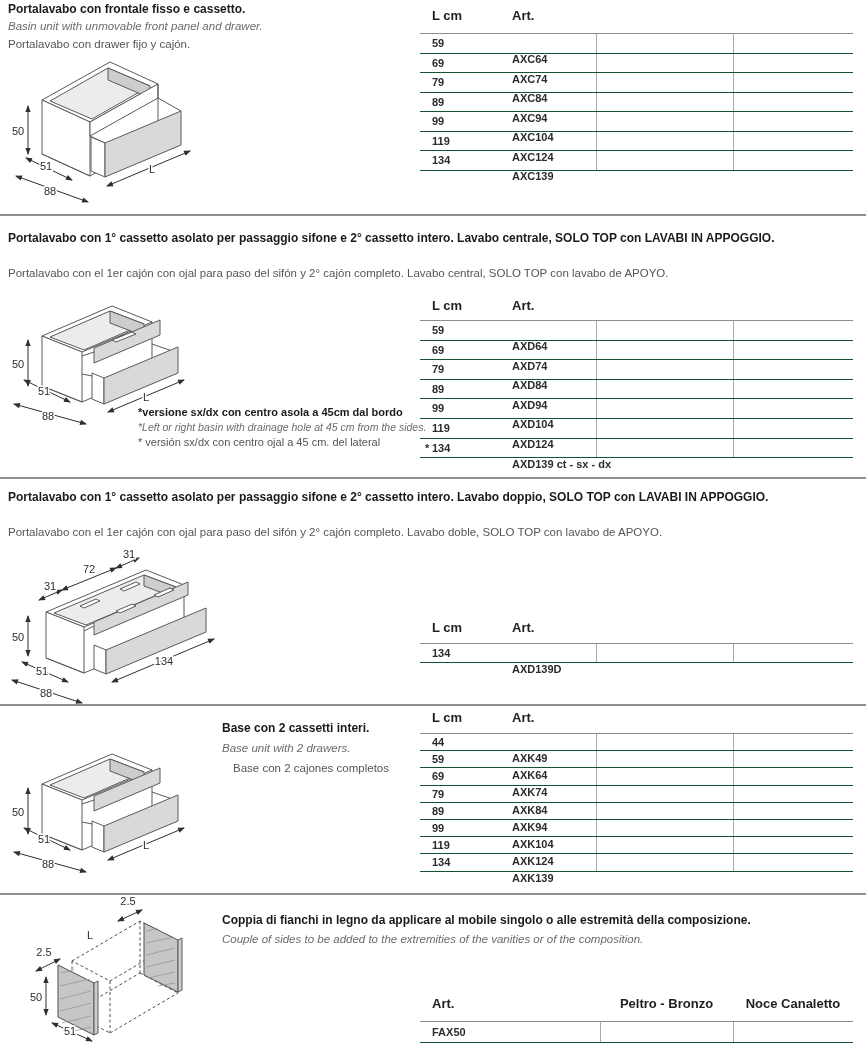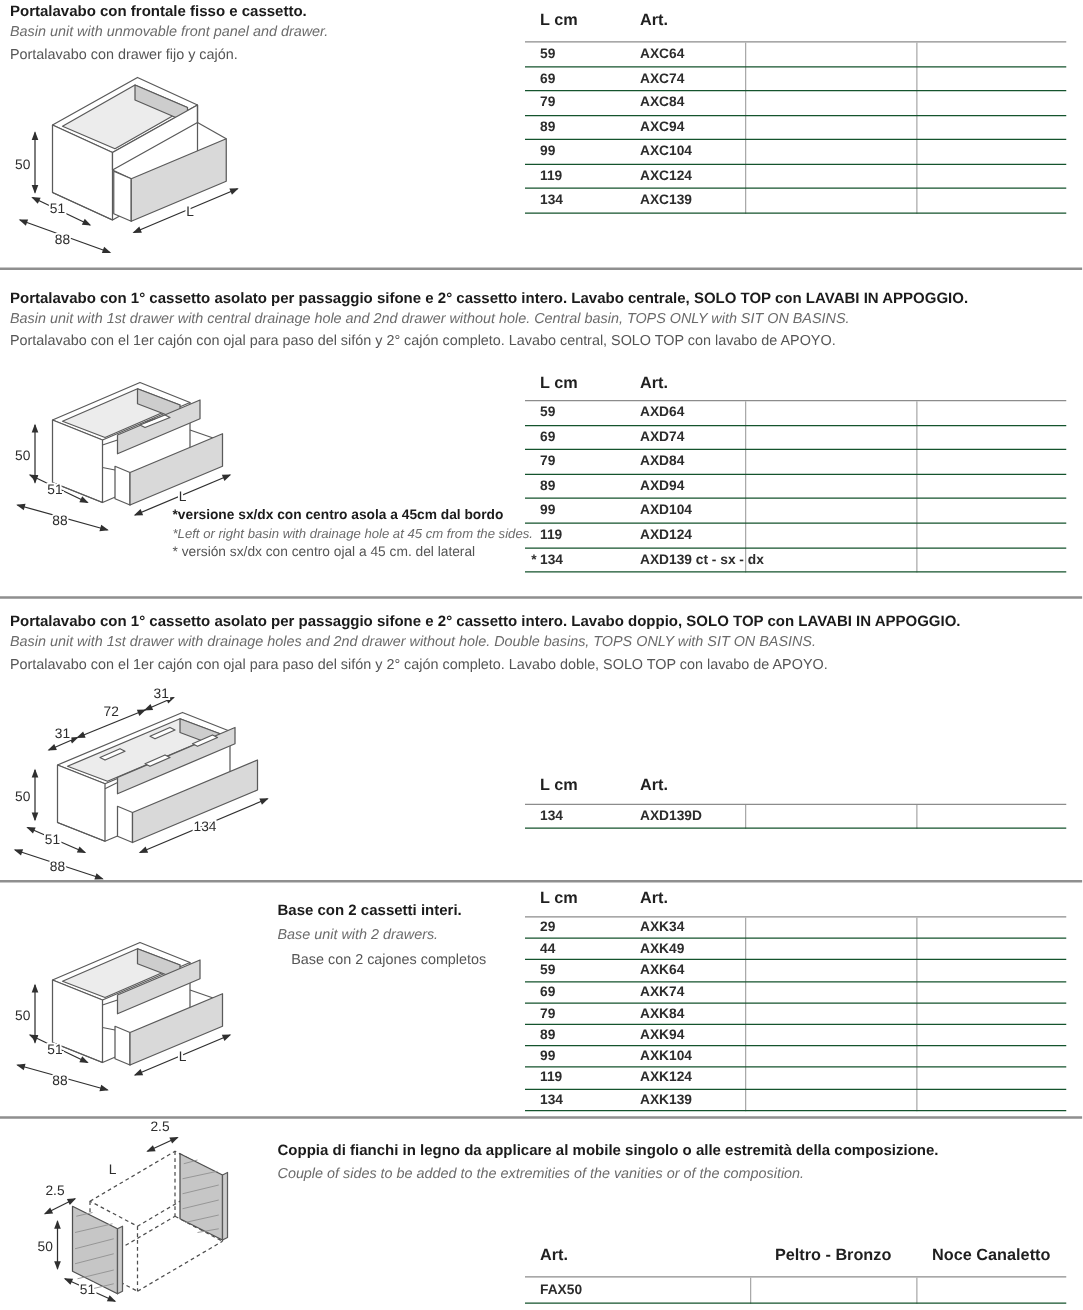--- a/index.html
+++ b/index.html
@@ -14,21 +14,21 @@
   .note-r{position:absolute;font-size:11px;color:#555;white-space:nowrap;}
 
   .tbl{position:absolute;left:420px;width:433px;}
   .th{position:relative;}
   .th span{position:absolute;font-weight:bold;font-size:13px;color:#1f1f1f;white-space:nowrap;}
   .th .h1{left:12px;} .th .h2{left:92px;}
   .th .hc2{left:180px;width:133px;text-align:center;} .th .hc3{left:313px;width:120px;text-align:center;}
   .tb{position:relative;border-top:1px solid #8c8c8c;}
   .tr{position:relative;box-sizing:border-box;border-bottom:1px solid #14532d;}
   .tr span{position:absolute;top:0;font-weight:bold;font-size:11px;color:#2c2c2c;white-space:nowrap;}
-  .tr .c1{left:12px;} .tr .c2{left:92px;}
+  .tr .c1{left:12px;} .tr .c2{left:92px;margin-top:16px;}
   .mk{position:absolute;left:5px;bottom:1px;font-size:9px;color:#2c2c2c;}
   .vl{position:absolute;top:0;bottom:0;width:1px;background:#a9a9a9;}
 
   .t1 .tr{height:19.5px;line-height:19px;}
   .t2 .tr{height:19.6px;line-height:19px;}
   .t3 .tr{height:19px;line-height:18.5px;}
   .t4 .tr{height:17.2px;line-height:16.8px;}
   .t5 .tr{height:21px;line-height:20px;}
 
   svg{position:absolute;overflow:visible;}
@@ -123,21 +123,20 @@
       <div class="tr">
           <span class="c1">134</span>
           <span class="c2">AXC139</span>
         </div>
     </div>
   </div>
 
   <div class="sep" style="top:214px"></div>
 
   <div class="tit" style="top:231px">Portalavabo con 1° cassetto asolato per passaggio sifone e 2° cassetto intero. Lavabo centrale, SOLO TOP con LAVABI IN APPOGGIO.</div>
-  <div class="ten" style="top:249px">Basin unit with 1st drawer with central drainage hole and 2nd drawer without hole. Central basin, TOPS ONLY with SIT ON BASINS.</div>
   <div class="tes" style="top:267px">Portalavabo con el 1er cajón con ojal para paso del sifón y 2° cajón completo. Lavabo central, SOLO TOP con lavabo de APOYO.</div>
 
   <svg style="left:12px;top:296px" width="225" height="140" viewBox="0 0 225 140">
     <polygon class="fw" points="30,40 100,10 140,26 70,56"></polygon>
     <polygon class="fi" points="38,41 98,15 132,28 72,54"></polygon>
     <polygon class="fb" points="98,15 132,28 132,40 98,27"></polygon>
     <polygon class="fw" points="30,40 70,56 70,106 30,90"></polygon>
     <line class="ln" x1="140" y1="26" x2="140" y2="76"></line>
     <line class="ln" x1="30" y1="90" x2="70" y2="106"></line>
     <line class="ln" x1="70" y1="106" x2="140" y2="76"></line>
@@ -203,21 +202,20 @@
           <span class="mk">*</span>
           <span class="c1">134</span>
           <span class="c2">AXD139 ct - sx - dx</span>
         </div>
     </div>
   </div>
 
   <div class="sep" style="top:477px"></div>
 
   <div class="tit" style="top:490px">Portalavabo con 1° cassetto asolato per passaggio sifone e 2° cassetto intero. Lavabo doppio, SOLO TOP con LAVABI IN APPOGGIO.</div>
-  <div class="ten" style="top:508px">Basin unit with 1st drawer with drainage holes and 2nd drawer without hole. Double basins, TOPS ONLY with SIT ON BASINS.</div>
   <div class="tes" style="top:526px">Portalavabo con el 1er cajón con ojal para paso del sifón y 2° cajón completo. Lavabo doble, SOLO TOP con lavabo de APOYO.</div>
 
   <svg style="left:8px;top:548px" width="240" height="158" viewBox="0 0 240 158">
     <polygon class="fw" points="38,64 138,22 176,37 76,79"></polygon>
     <polygon class="fi" points="46,65 136,27 168,39 78,77"></polygon>
     <polygon class="fb" points="136,27 168,39 168,50 136,38"></polygon>
     <polygon class="fw" points="38,64 76,79 76,125 38,110"></polygon>
     <line class="ln" x1="176" y1="37" x2="176" y2="83"></line>
     <line class="ln" x1="38" y1="110" x2="76" y2="125"></line>
     <line class="ln" x1="76" y1="125" x2="176" y2="83"></line>
@@ -301,24 +299,20 @@
   </svg>
 
   <div class="tbl t4" style="top:710px">
     <div class="th" style="height:23px">
       <span class="h1">L cm</span>
       <span class="h2">Art.</span>
     </div>
     <div class="tb">
       <i class="vl" style="left:176px"></i>
         <i class="vl" style="left:313px"></i>
-      <div class="tr">
-          <span class="c1">29</span>
-          <span class="c2">AXK34</span>
-        </div>
       <div class="tr">
           <span class="c1">44</span>
           <span class="c2">AXK49</span>
         </div>
       <div class="tr">
           <span class="c1">59</span>
           <span class="c2">AXK64</span>
         </div>
       <div class="tr">
           <span class="c1">69</span>

